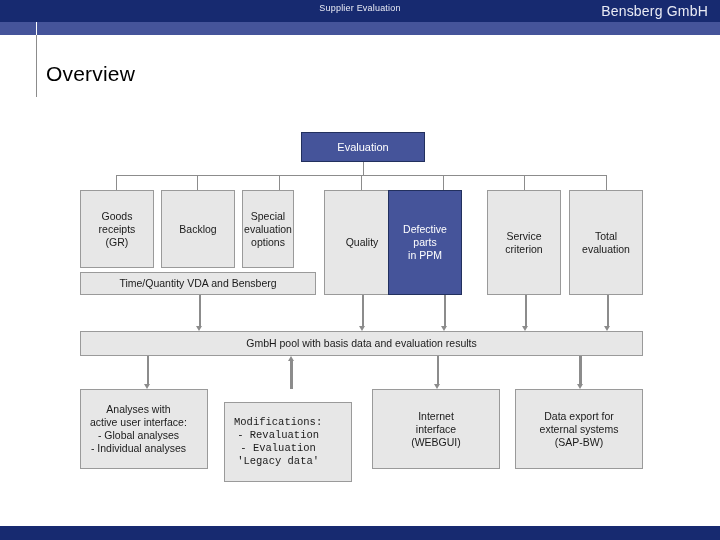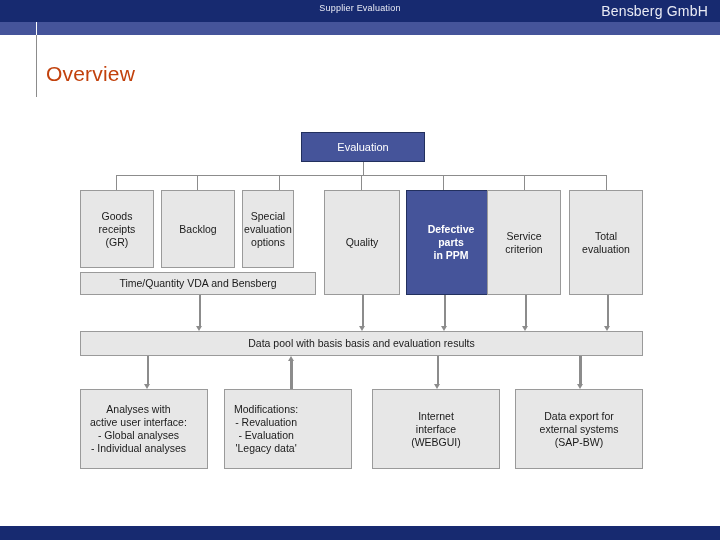--- a/index.html
+++ b/index.html
@@ -57,21 +57,21 @@
     width: 1px; height: 62px;
     background: #8c8c8c;
   }
 
   
   #page-title {
     position: absolute;
     left: 46px; top: 62px;
     font-size: 21px;
     font-weight: 400;
-    color: #c2410c;
+    color: #000000;
     letter-spacing: .2px;
   }
 
   
   #footer-band {
     position: absolute;
     left: 0; bottom: 0;
     width: 720px; height: 14px;
     background: #172a70;
   }
@@ -175,21 +175,21 @@
 <div class="line-v" style="left:606px; top:175px; height:15px;"></div>
 
 <div class="box" style="left:80px; top:190px; width:74px; height:78px;">Goods
 receipts
 (GR)</div>
 <div class="box" style="left:161px; top:190px; width:74px; height:78px;">Backlog</div>
 <div class="box" style="left:242px; top:190px; width:52px; height:78px;">Special
 evaluation
 options</div>
 <div class="box" style="left:324px; top:190px; width:76px; height:105px;">Quality</div>
-<div class="box accent" style="left:406px; top:190px; width:90px; height:105px;font-weight:bold;">Defective
+<div class="box accent" style="left:388px; top:190px; width:74px; height:105px;">Defective
 parts
 in PPM</div>
 <div class="box" style="left:487px; top:190px; width:74px; height:105px;">Service
 criterion</div>
 <div class="box" style="left:569px; top:190px; width:74px; height:105px;">Total
 evaluation</div>
 
 <div class="box" style="left:80px; top:272px; width:236px; height:23px;">Time/Quantity VDA and Bensberg</div>
 
 <div class="arrow-down" style="left:198px; top:295px; height:36px;">
@@ -206,21 +206,21 @@
 </div>
 <div class="arrow-down" style="left:524px; top:295px; height:36px;">
   <div class="shaft" style="top:0; height:31px;"></div>
   <div class="head"></div>
 </div>
 <div class="arrow-down" style="left:606px; top:295px; height:36px;">
   <div class="shaft" style="top:0; height:31px;"></div>
   <div class="head"></div>
 </div>
 
-<div class="box" style="left:80px; top:331px; width:563px; height:25px;">Data pool with basis basis and evaluation results</div>
+<div class="box" style="left:80px; top:331px; width:563px; height:25px;">GmbH pool with basis data and evaluation results</div>
 
 <div class="arrow-down" style="left:146px; top:356px; height:33px;">
   <div class="shaft" style="top:0; height:28px;"></div>
   <div class="head"></div>
 </div>
 <div class="arrow-up thick" style="left:290px; top:356px; height:33px;">
   <div class="shaft" style="top:4px; height:29px;"></div>
   <div class="head"></div>
 </div>
 <div class="arrow-down" style="left:436px; top:356px; height:33px;">
@@ -229,21 +229,21 @@
 </div>
 <div class="arrow-down thick" style="left:579px; top:356px; height:33px;">
   <div class="shaft" style="top:0; height:28px;"></div>
   <div class="head"></div>
 </div>
 
 <div class="box leftalign" style="left:80px; top:389px; width:128px; height:80px;">Analyses with
 active user interface:
 - Global analyses
 - Individual analyses</div>
-<div class="box leftalign" style="left:224px; top:389px; width:128px; height:80px;">Modifications:
+<div class="box leftalign" style="left:224px; top:402px; width:128px; height:80px;font-family:Liberation Mono, monospace;">Modifications:
 - Revaluation
 - Evaluation
   'Legacy data'</div>
 <div class="box" style="left:372px; top:389px; width:128px; height:80px;">Internet
 interface
 (WEBGUI)</div>
 <div class="box" style="left:515px; top:389px; width:128px; height:80px;">Data export for
 external systems
 (SAP-BW)</div>
 

